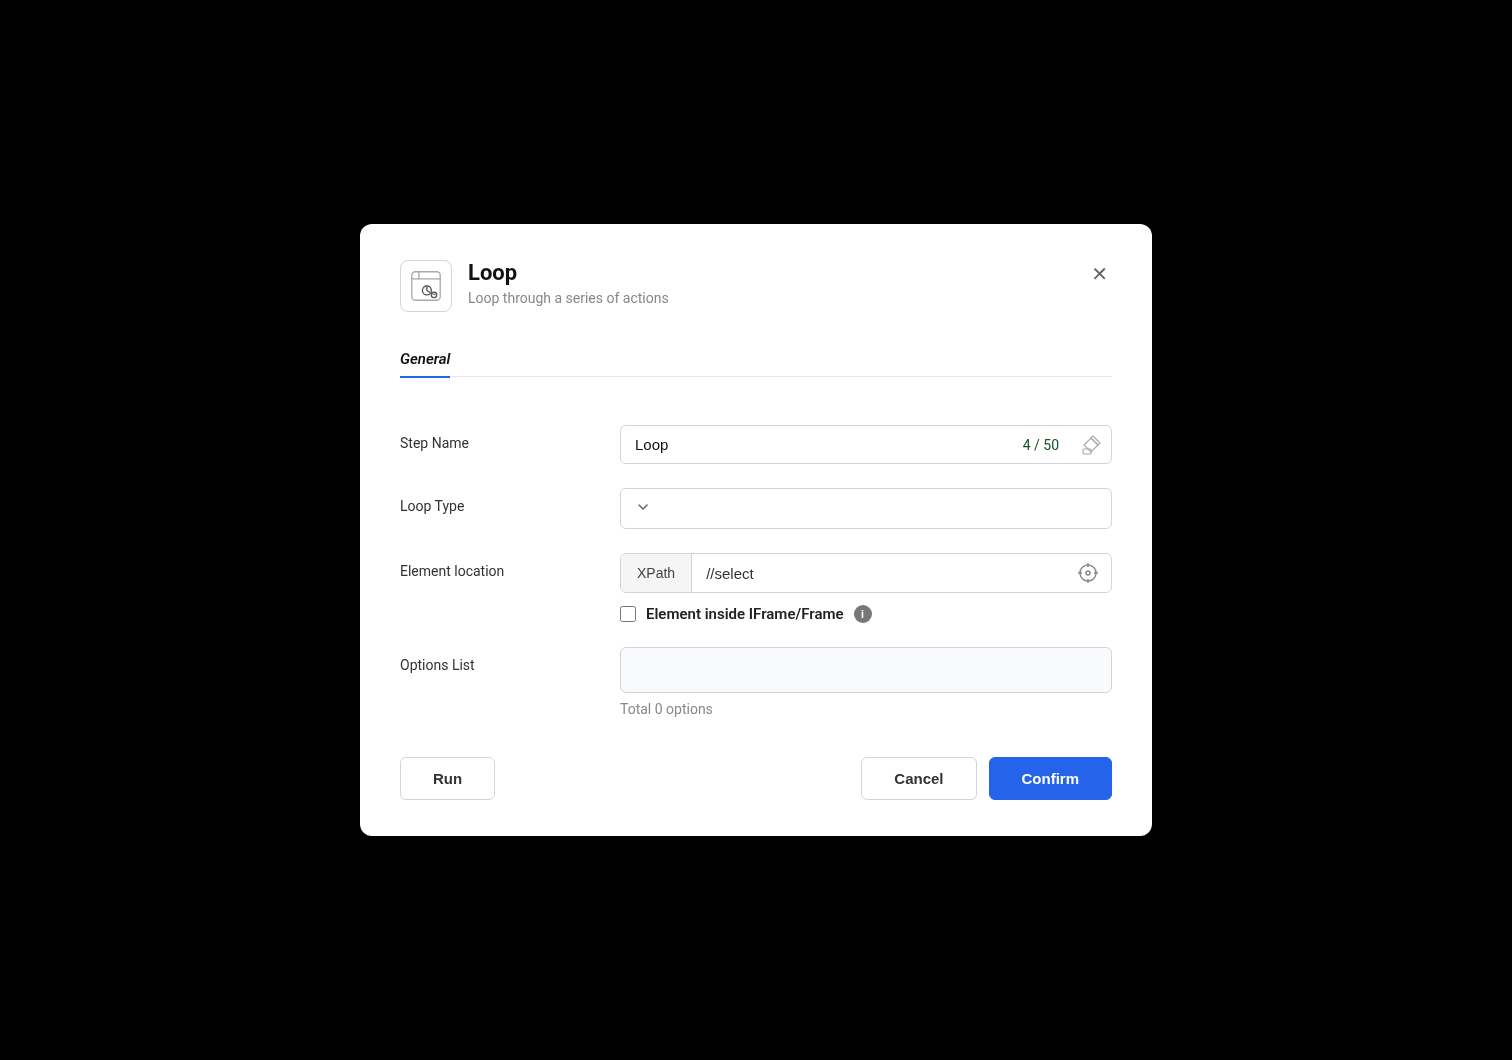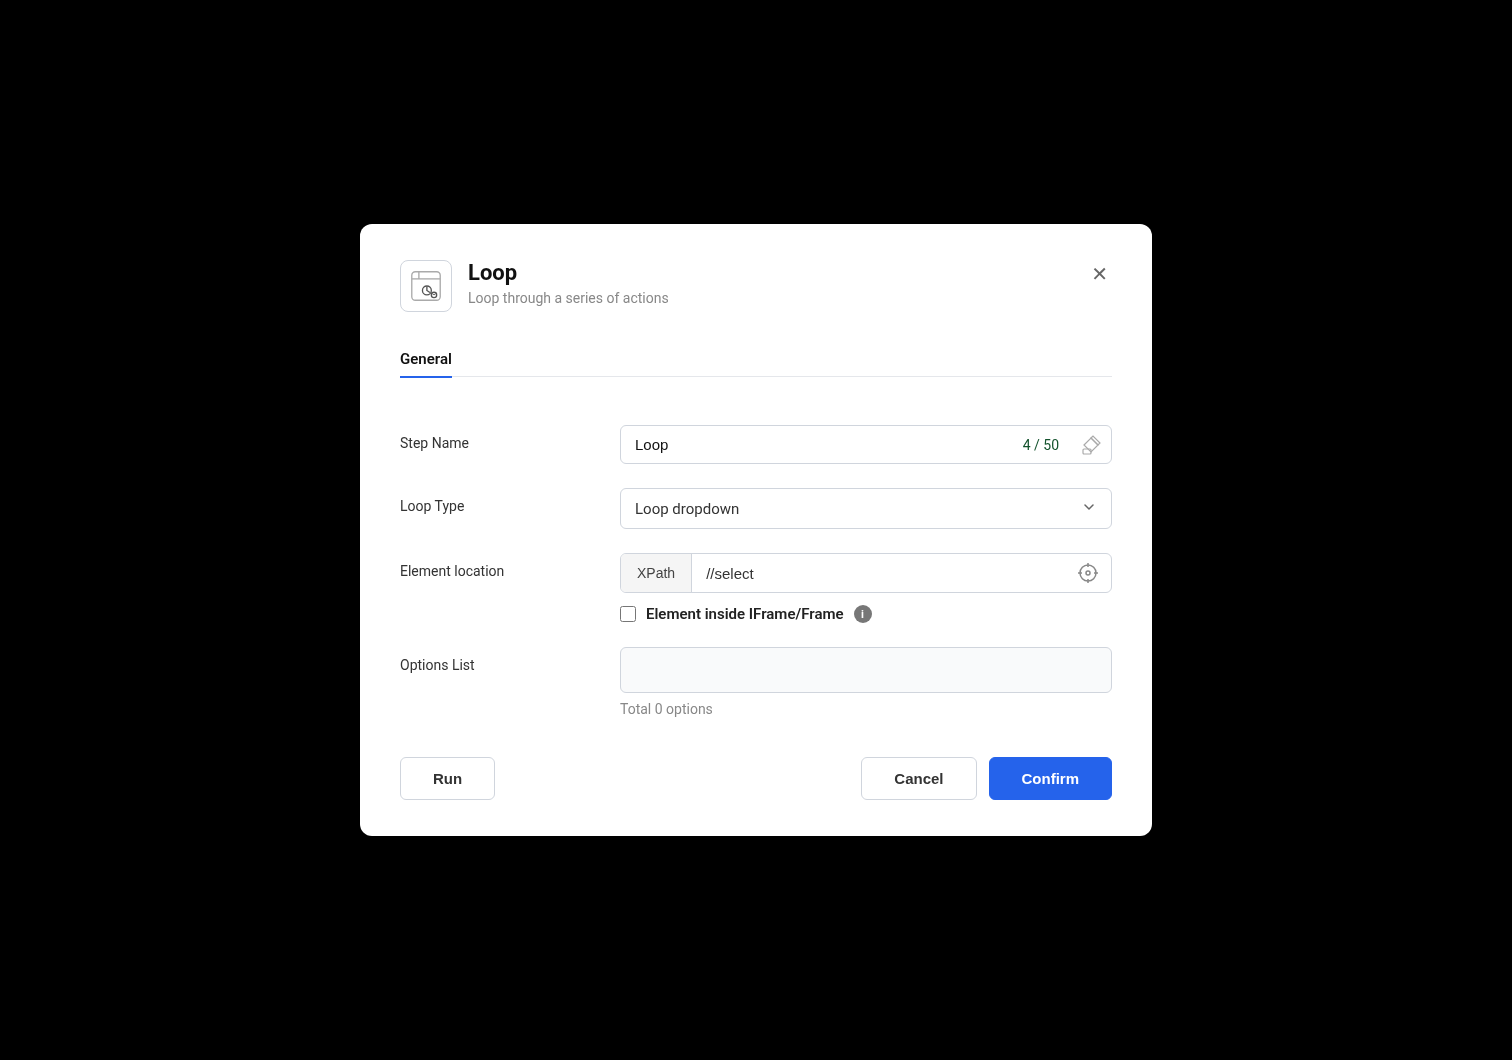--- a/index.html
+++ b/index.html
@@ -71,20 +71,21 @@
       align-items: center;
       justify-content: center;
       font-size: 20px;
       line-height: 1;
     }
 
     .tabs {
       display: flex;
       border-bottom: 1.5px solid #e5e7eb;
       margin-bottom: 48px;
+      font-style: italic;
     }
     .tab {
       padding: 8px 0;
       margin-right: 24px;
       font-size: 15px;
       font-weight: 600;
       color: #111;
       border-bottom: 2.5px solid transparent;
       cursor: pointer;
       position: relative;
@@ -326,21 +327,20 @@
             </svg>
           </button>
         </div>
       </div>
     </div>
 
     <div class="form-row">
       <div class="form-label">Loop Type</div>
       <div class="form-control">
         <div class="select-field">
-          <span class="select-value">Loop dropdown</span>
           <span class="select-chevron">
             <svg width="16" height="16" viewBox="0 0 16 16" fill="none">
               <path d="M4 6 L8 10 L12 6" stroke="#666" stroke-width="1.5" stroke-linecap="round" stroke-linejoin="round"></path>
             </svg>
           </span>
         </div>
       </div>
     </div>
 
     <div class="form-row">

